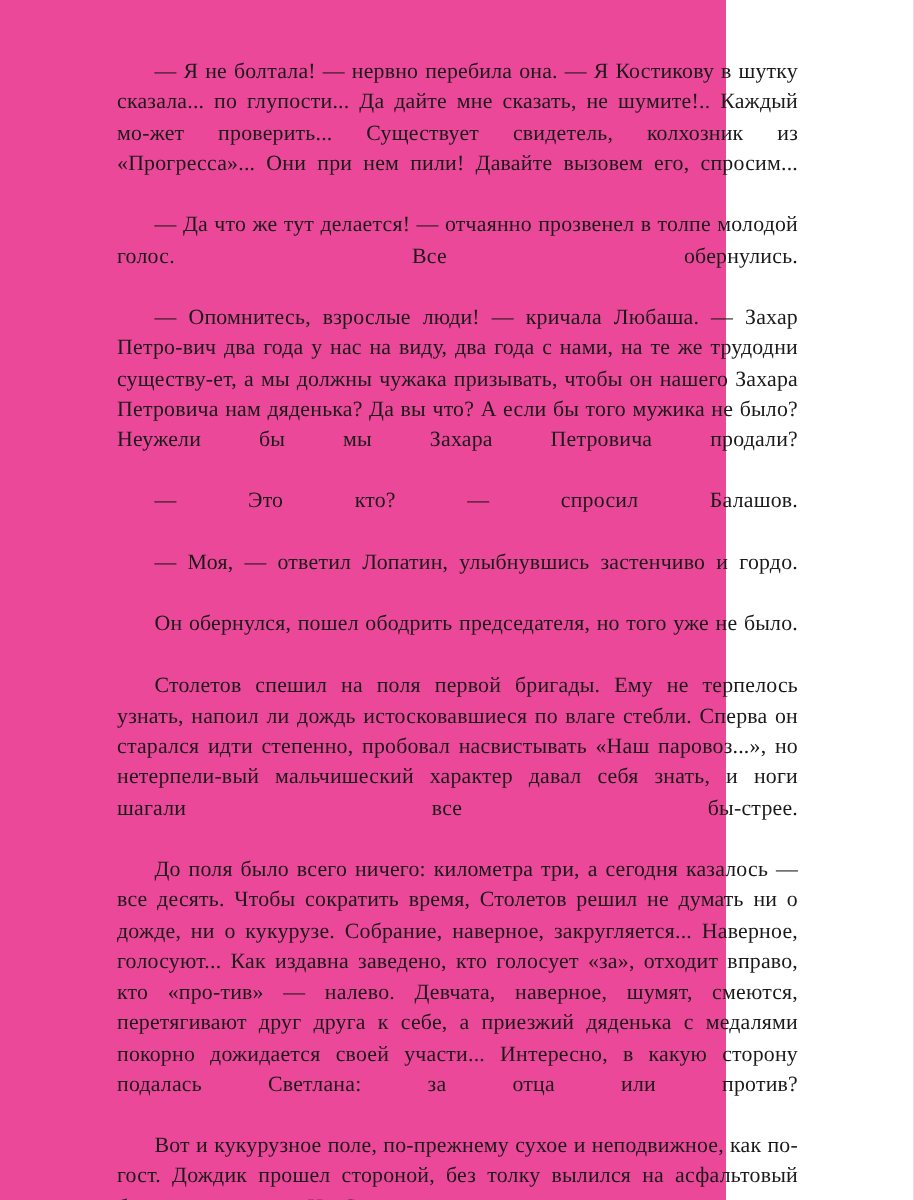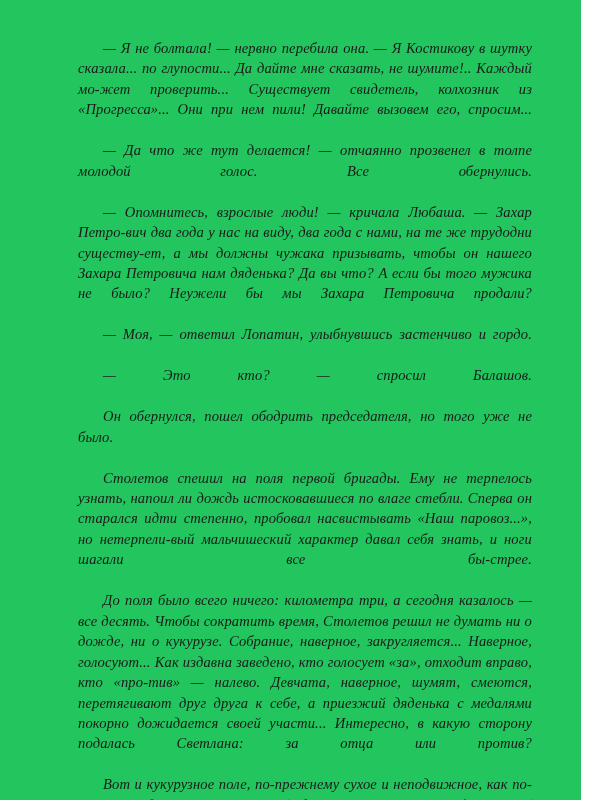--- a/index.html
+++ b/index.html
@@ -15,24 +15,23 @@
     overflow: hidden;
     font-family: "Liberation Serif", "DejaVu Serif", serif;
     color: #1a1a1a;
     -webkit-font-smoothing: antialiased;
   }
 
   #page {
     position: absolute;
     left: 0;
     top: 0;
-    width: 581px;
+    width: 484px;
     height: 800px;
-    background: #22c55e;
-    font-style: italic;
+    background: #ec4899;
   }
 
   #text-block {
     position: absolute;
     left: 78px;
     top: 38px;
     width: 454px;
     font-size: 14.55px;
     line-height: 20.45px;
     text-align: justify;
@@ -69,21 +68,21 @@
 </style>
 </head>
 <body>
 
 <div id="page">
   <div id="text-block">
 
     <p class="para">— Я не болтала! — нервно перебила она. — Я Костикову в шутку сказала... по глупости... Да дайте мне сказать, не шумите!.. Каждый мо-​жет проверить... Существует свидетель, колхозник из «Прогресса»... Они при нем пили! Давайте вызовем его, спросим...</p>
     <p class="para">— Да что же тут делается! — отчаянно прозвенел в толпе молодой голос. Все обернулись.</p>
     <p class="para">— Опомнитесь, взрослые люди! — кричала Любаша. — Захар Петро-​вич два года у нас на виду, два года с нами, на те же трудодни существу-​ет, а мы должны чужака призывать, чтобы он нашего Захара Петровича нам дяденька? Да вы что? А если бы того мужика не было? Неужели бы мы Захара Петровича продали?</p>
+    <p class="para dialogue">— Это кто? — спросил Балашов.</p>
     <p class="para dialogue">— Моя, — ответил Лопатин, улыбнувшись застенчиво и гордо.</p>
-    <p class="para dialogue">— Это кто? — спросил Балашов.</p>
     <p class="para">Он обернулся, пошел ободрить председателя, но того уже не было.</p>
     <p class="para">Столетов спешил на поля первой бригады. Ему не терпелось узнать, напоил ли дождь истосковавшиеся по влаге стебли. Сперва он старался идти степенно, пробовал насвистывать «Наш паровоз...», но нетерпели-​вый мальчишеский характер давал себя знать, и ноги шагали все бы-​стрее.</p>
     <p class="para">До поля было всего ничего: километра три, а сегодня казалось — все десять. Чтобы сократить время, Столетов решил не думать ни о дожде, ни о кукурузе. Собрание, наверное, закругляется... Наверное, голосуют... Как издавна заведено, кто голосует «за», отходит вправо, кто «про-​тив» — налево. Девчата, наверное, шумят, смеются, перетягивают друг друга к себе, а приезжий дяденька с медалями покорно дожидается своей участи... Интересно, в какую сторону подалась Светлана: за отца или против?</p>
     <p class="para">Вот и кукурузное поле, по-​прежнему сухое и неподвижное, как по-​гост. Дождик прошел стороной, без толку вылился на асфальтовый большак и в речку. Но Столетов не хотел верить и упрямо, зло пошел на изволок, дошагал до самой межи.</p>
 
   </div>
 </div>
 
 </body></html>

